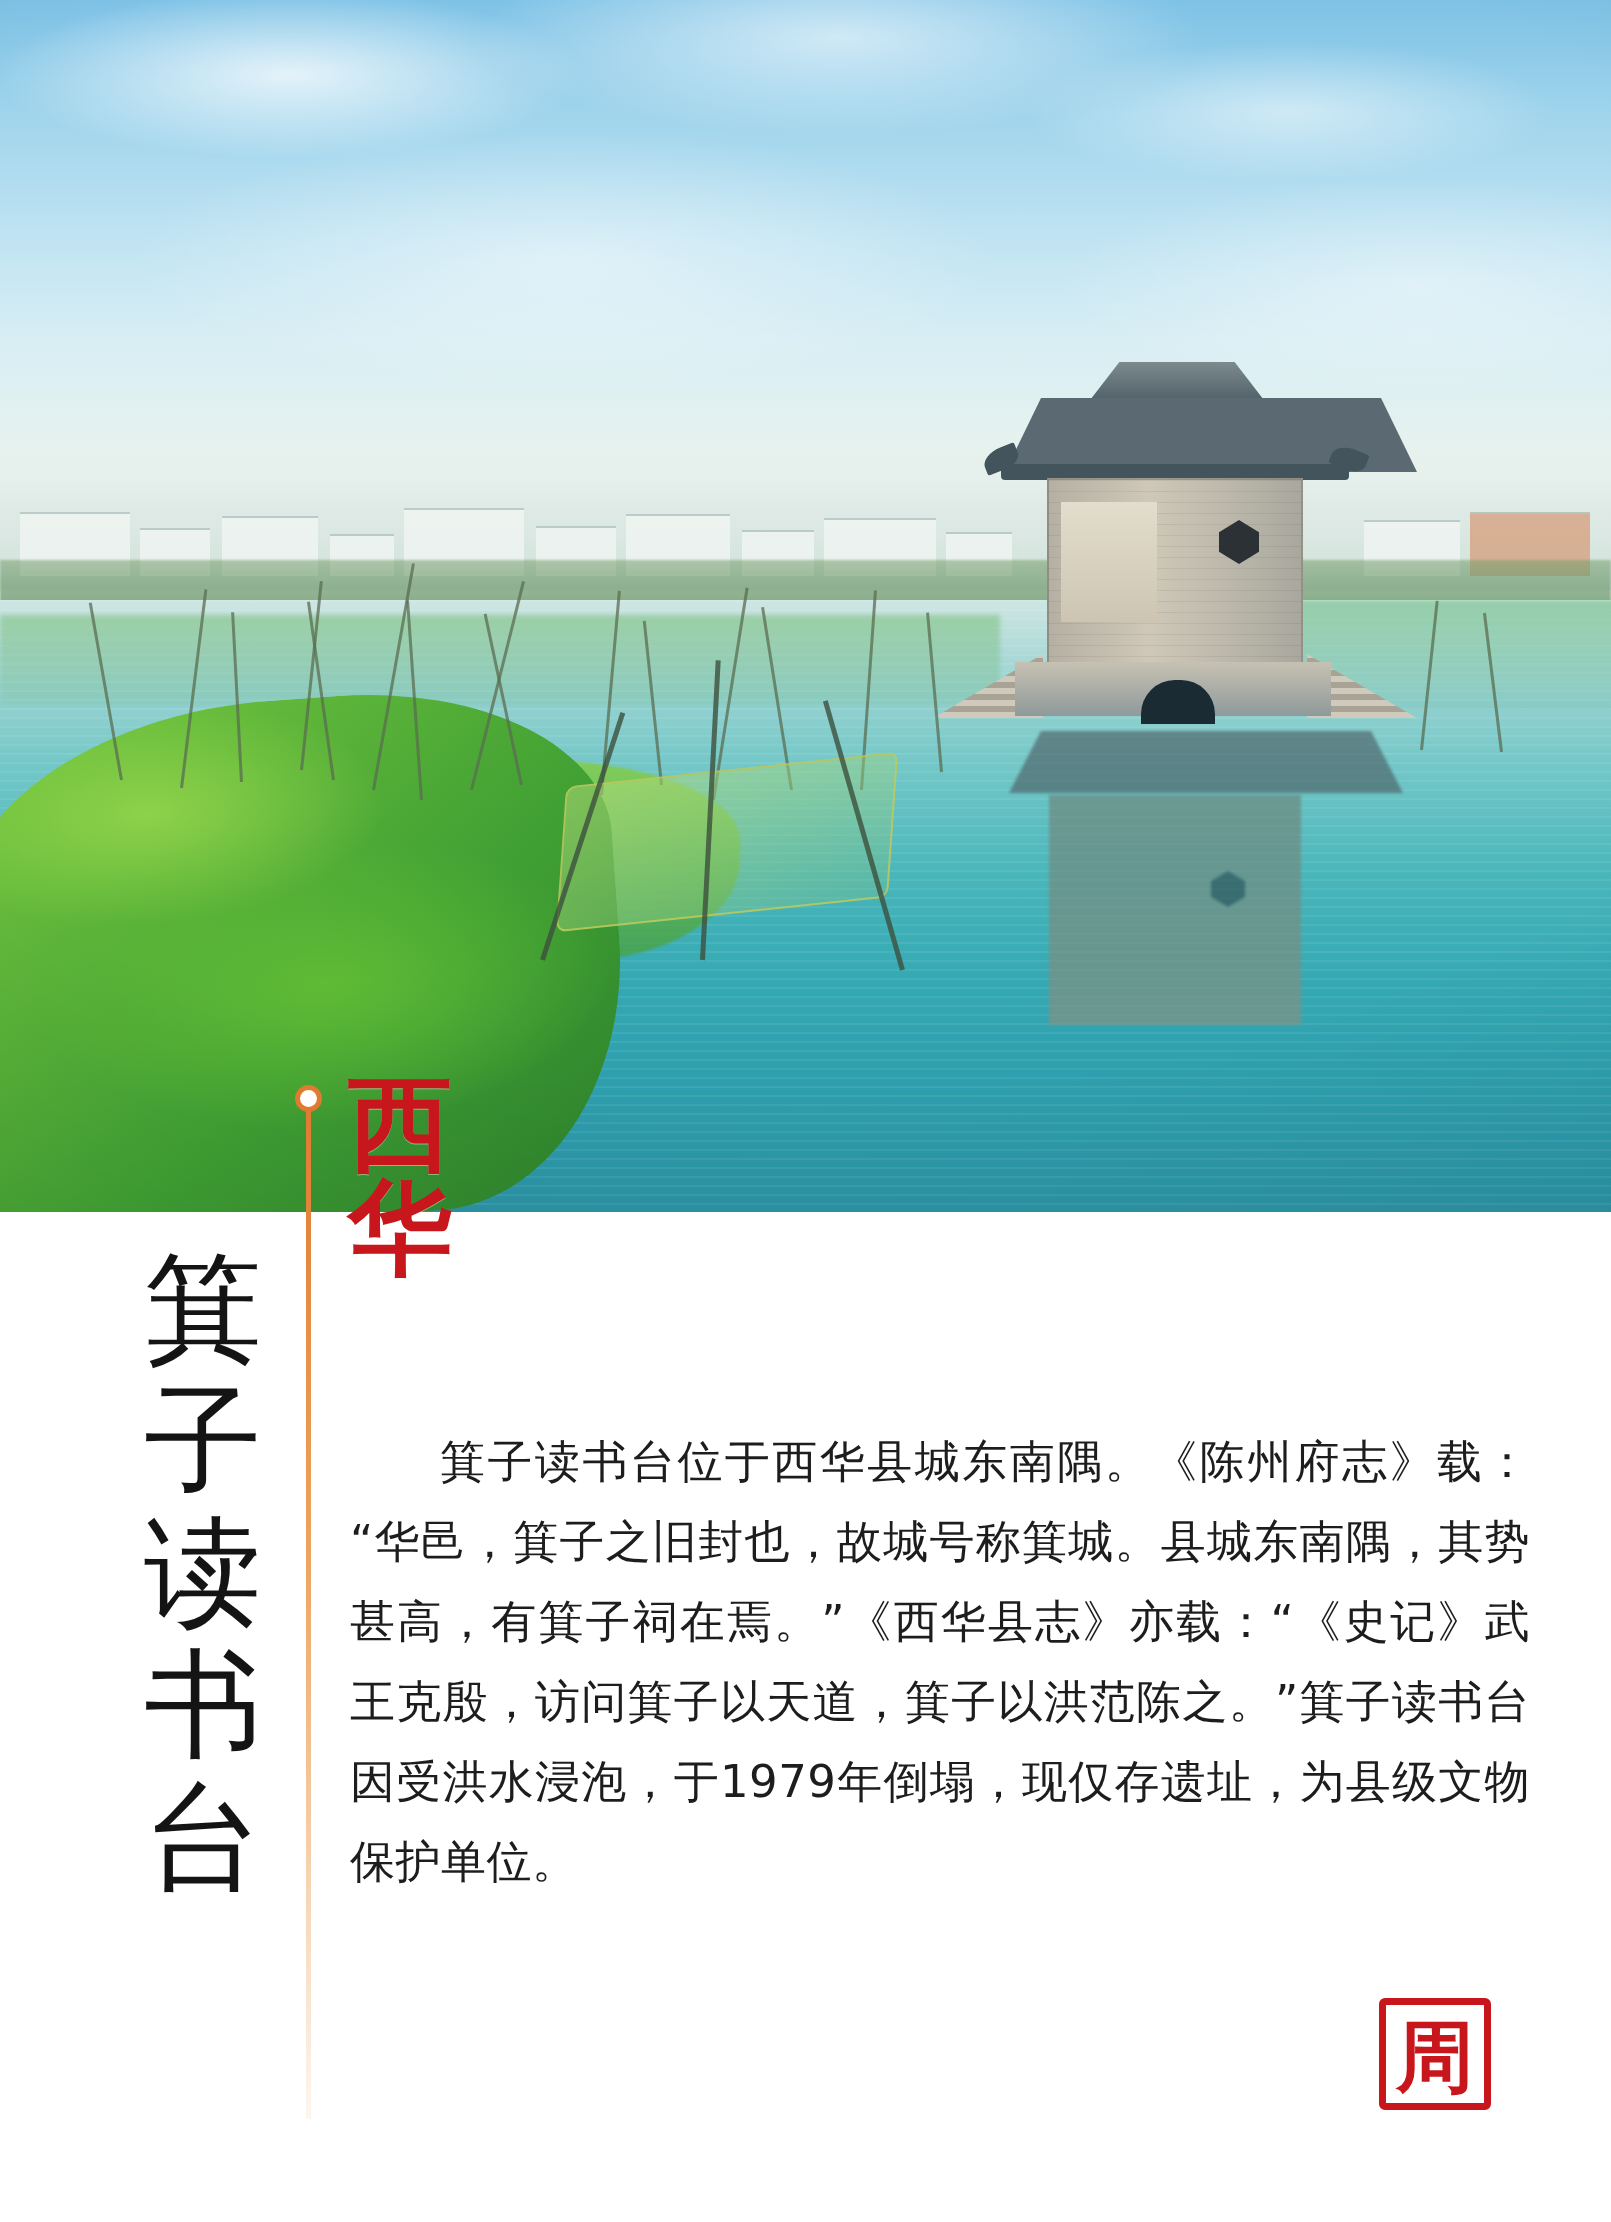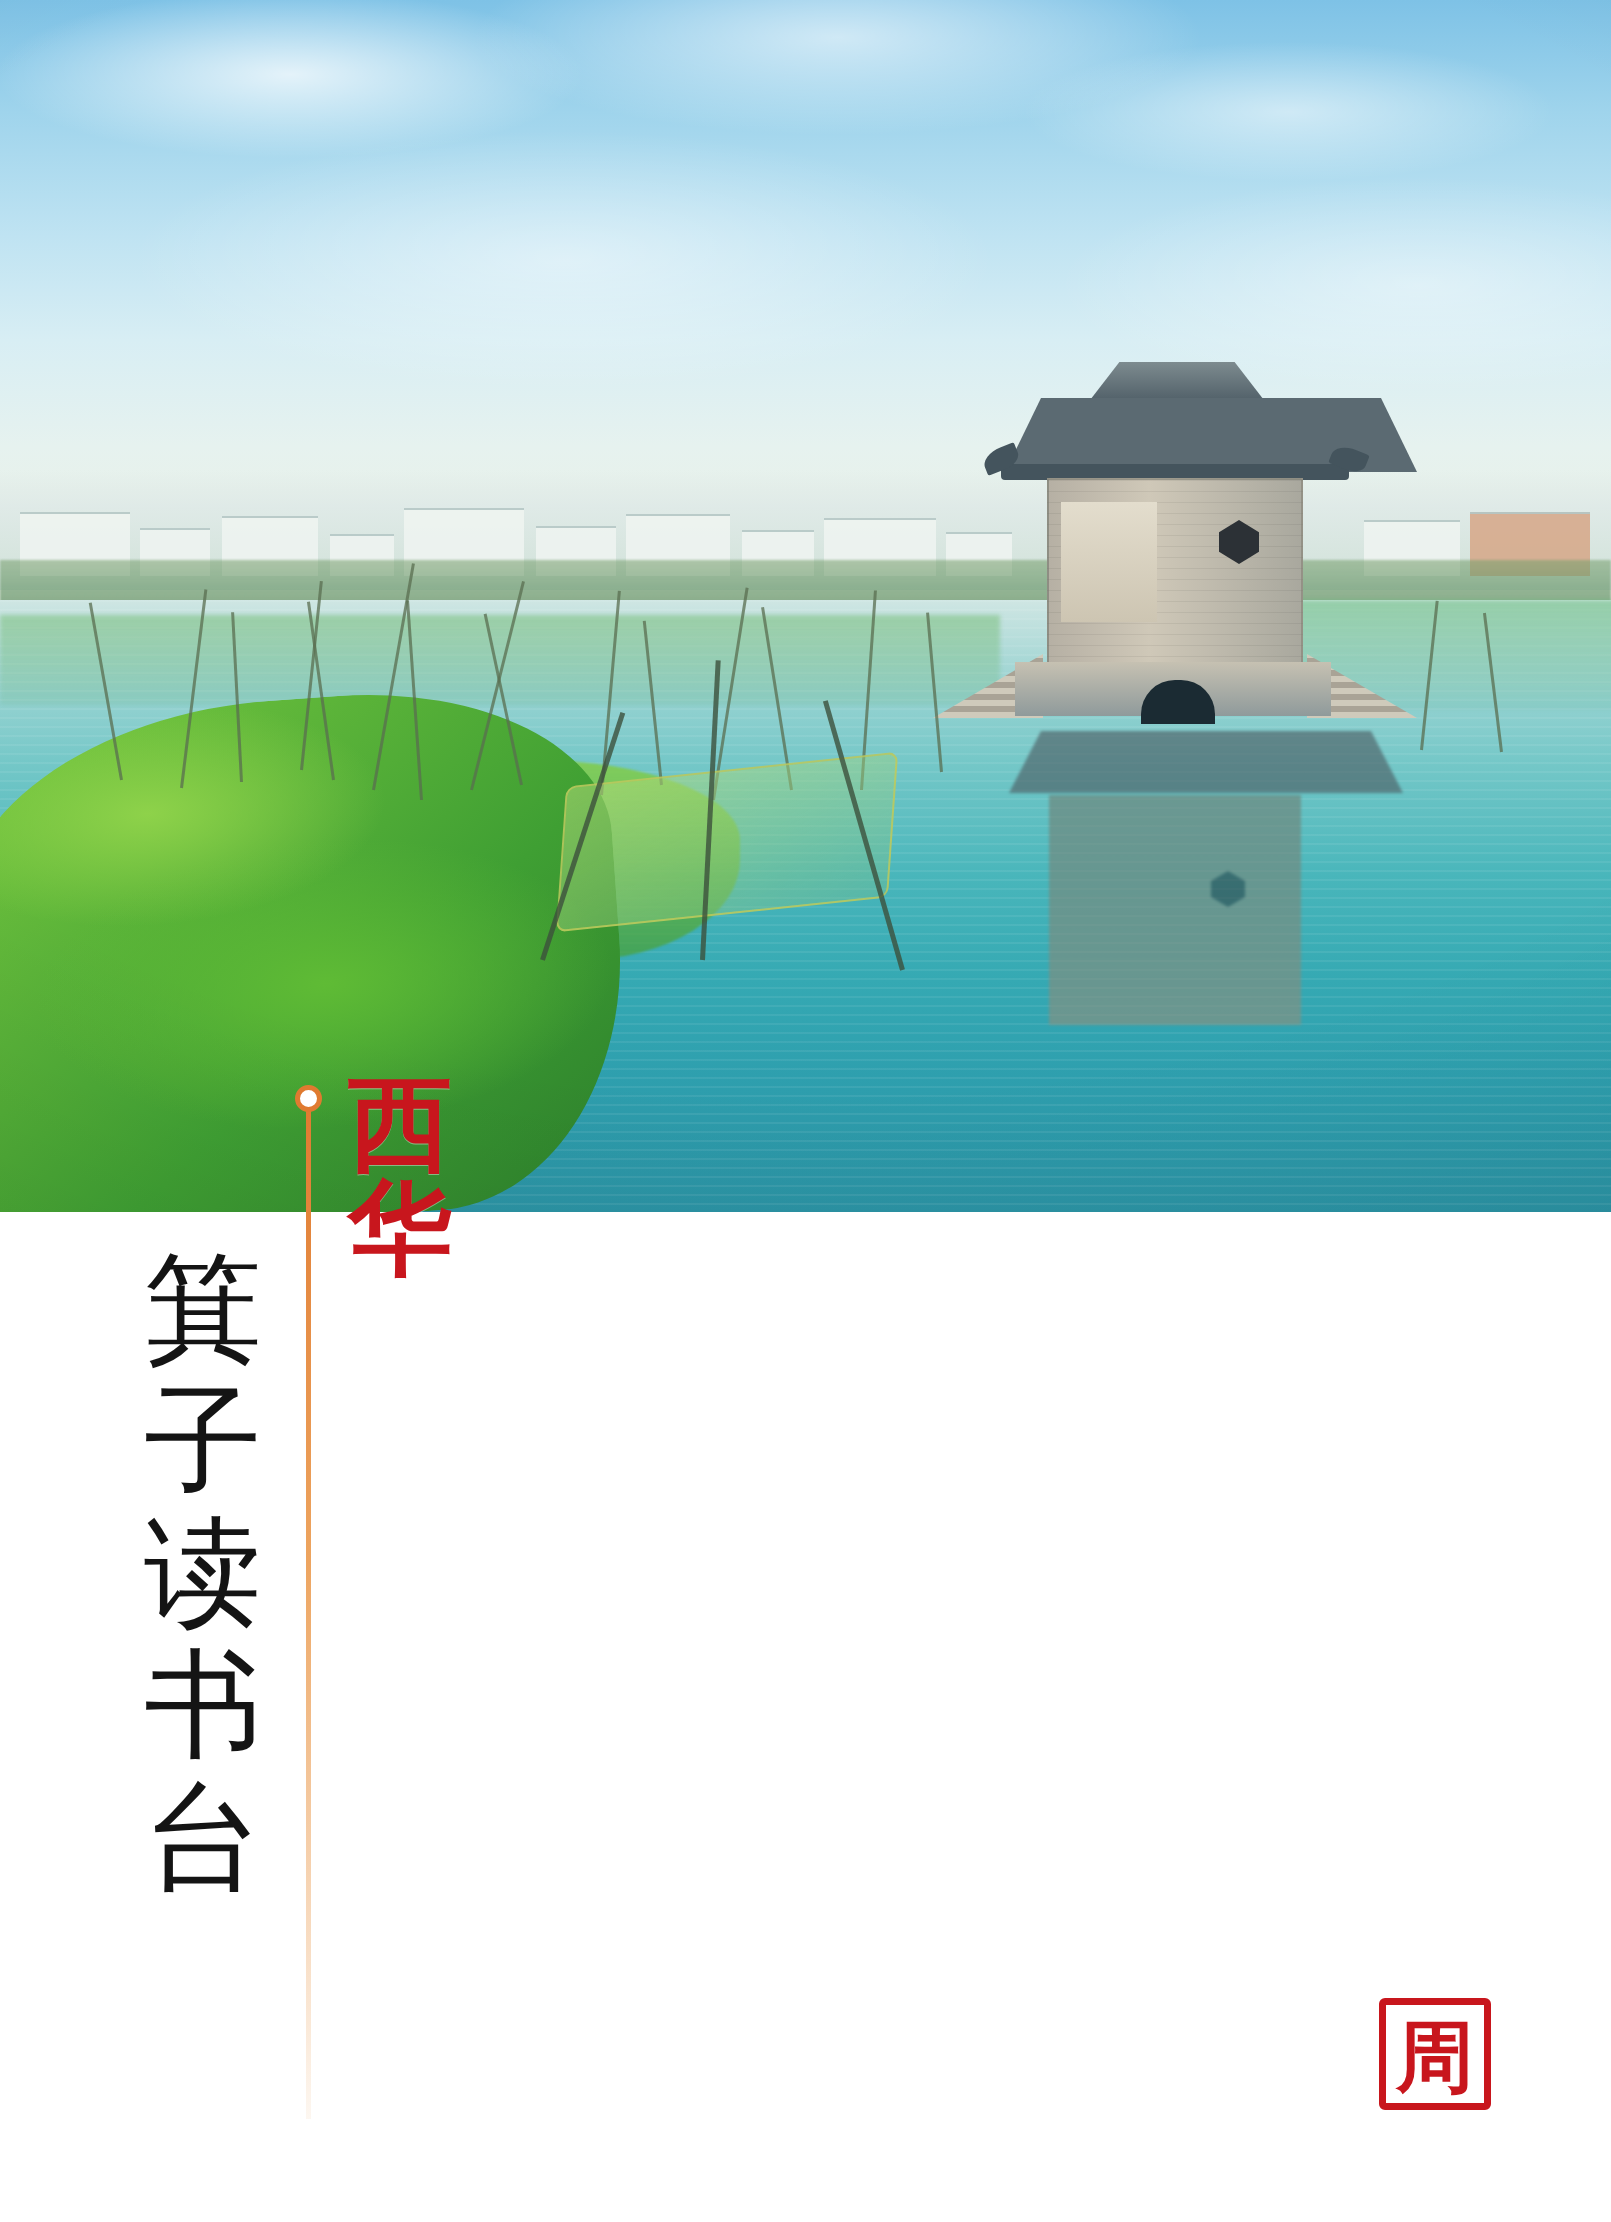--- a/index.html
+++ b/index.html
@@ -474,17 +474,18 @@
     </div>
 
     <div class="title-vert">
       <span>箕</span>
       <span>子</span>
       <span>读</span>
       <span>书</span>
       <span>台</span>
     </div>
 
+    <p class="body-text">箕子读书台位于西华县城东南隅。《陈州府志》载：“华邑，箕子之旧封也，故城号称箕城。县城东南隅，其势甚高，有箕子祠在焉。”《西华县志》亦载：“《史记》武王克殷，访问箕子以天道，箕子以洪范陈之。”箕子读书台因受洪水浸泡，于1979年倒塌，现仅存遗址，为县级文物保护单位。</p>
 
     <div class="seal">周</div>
   </div>
 
 </div>
 
 </body></html>

